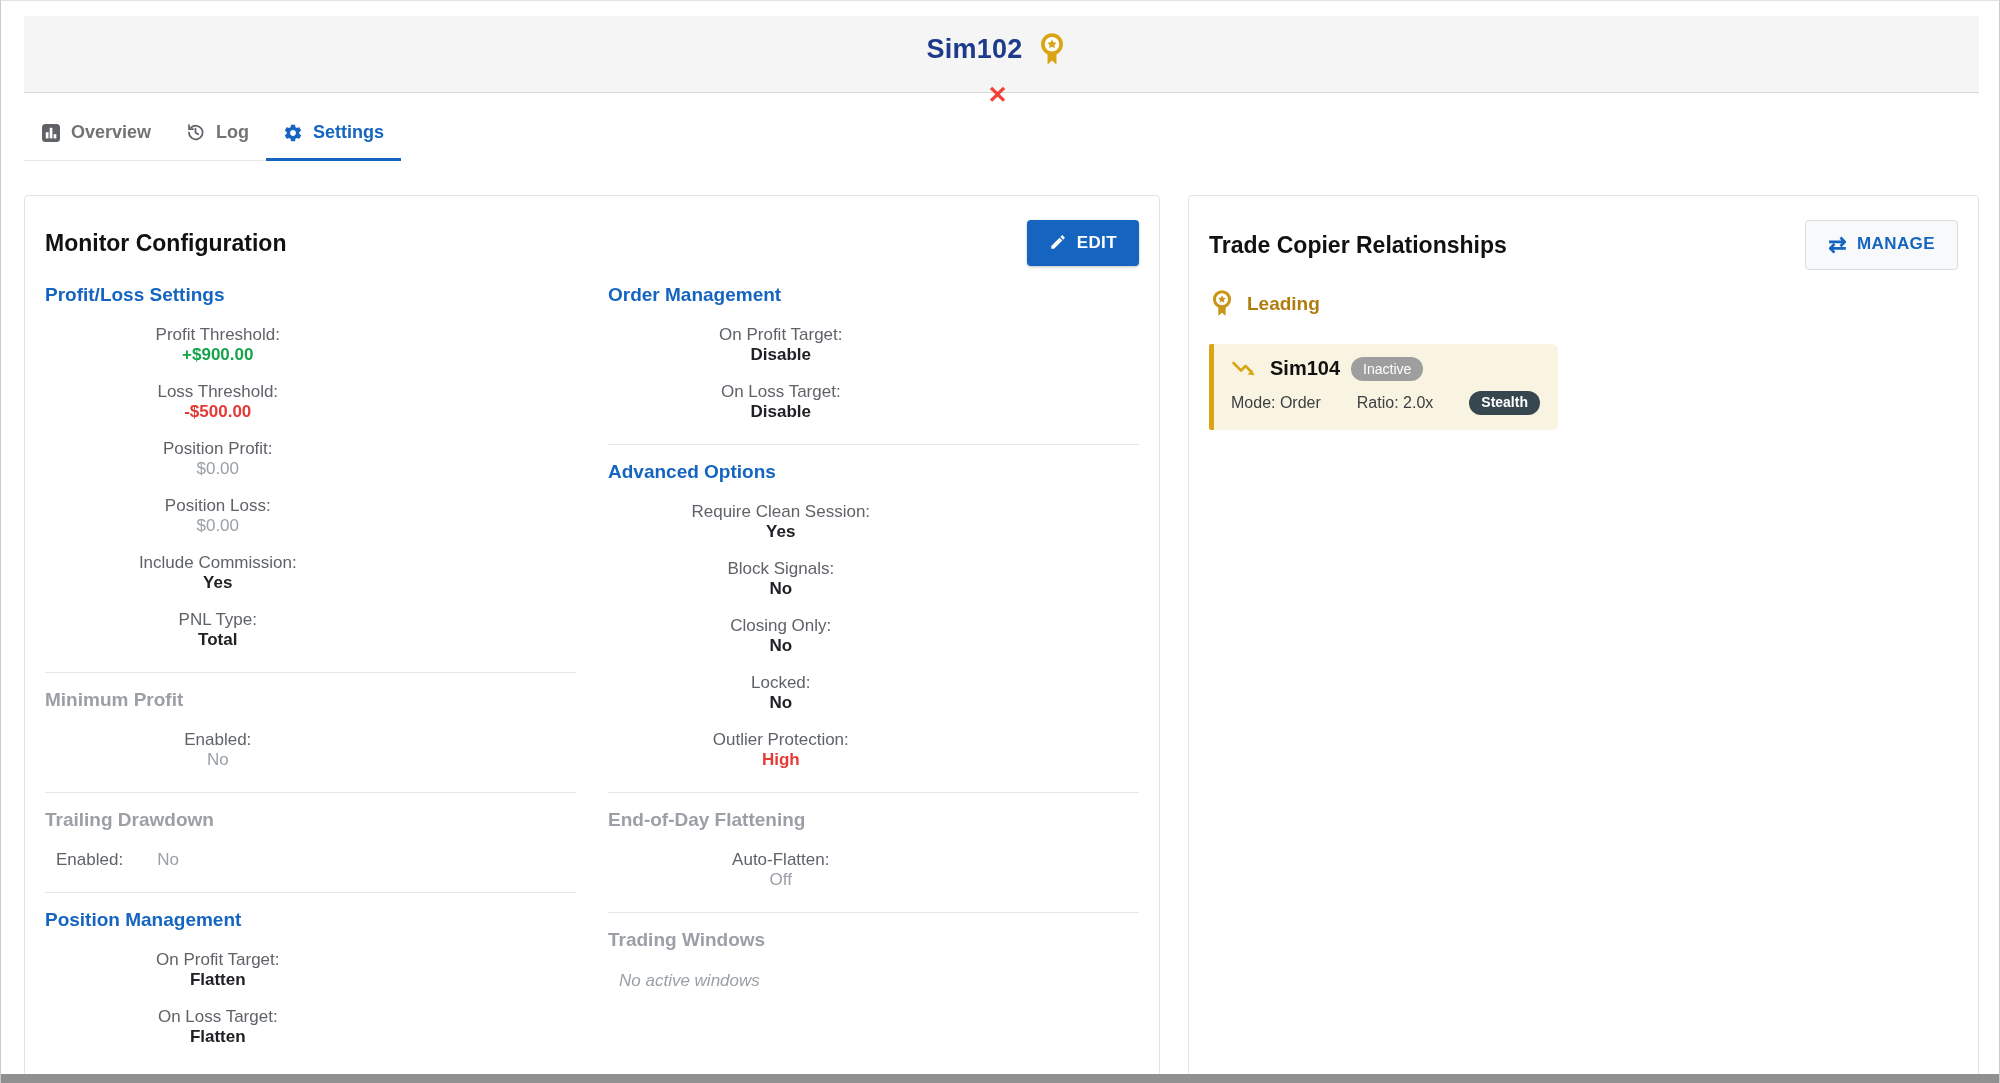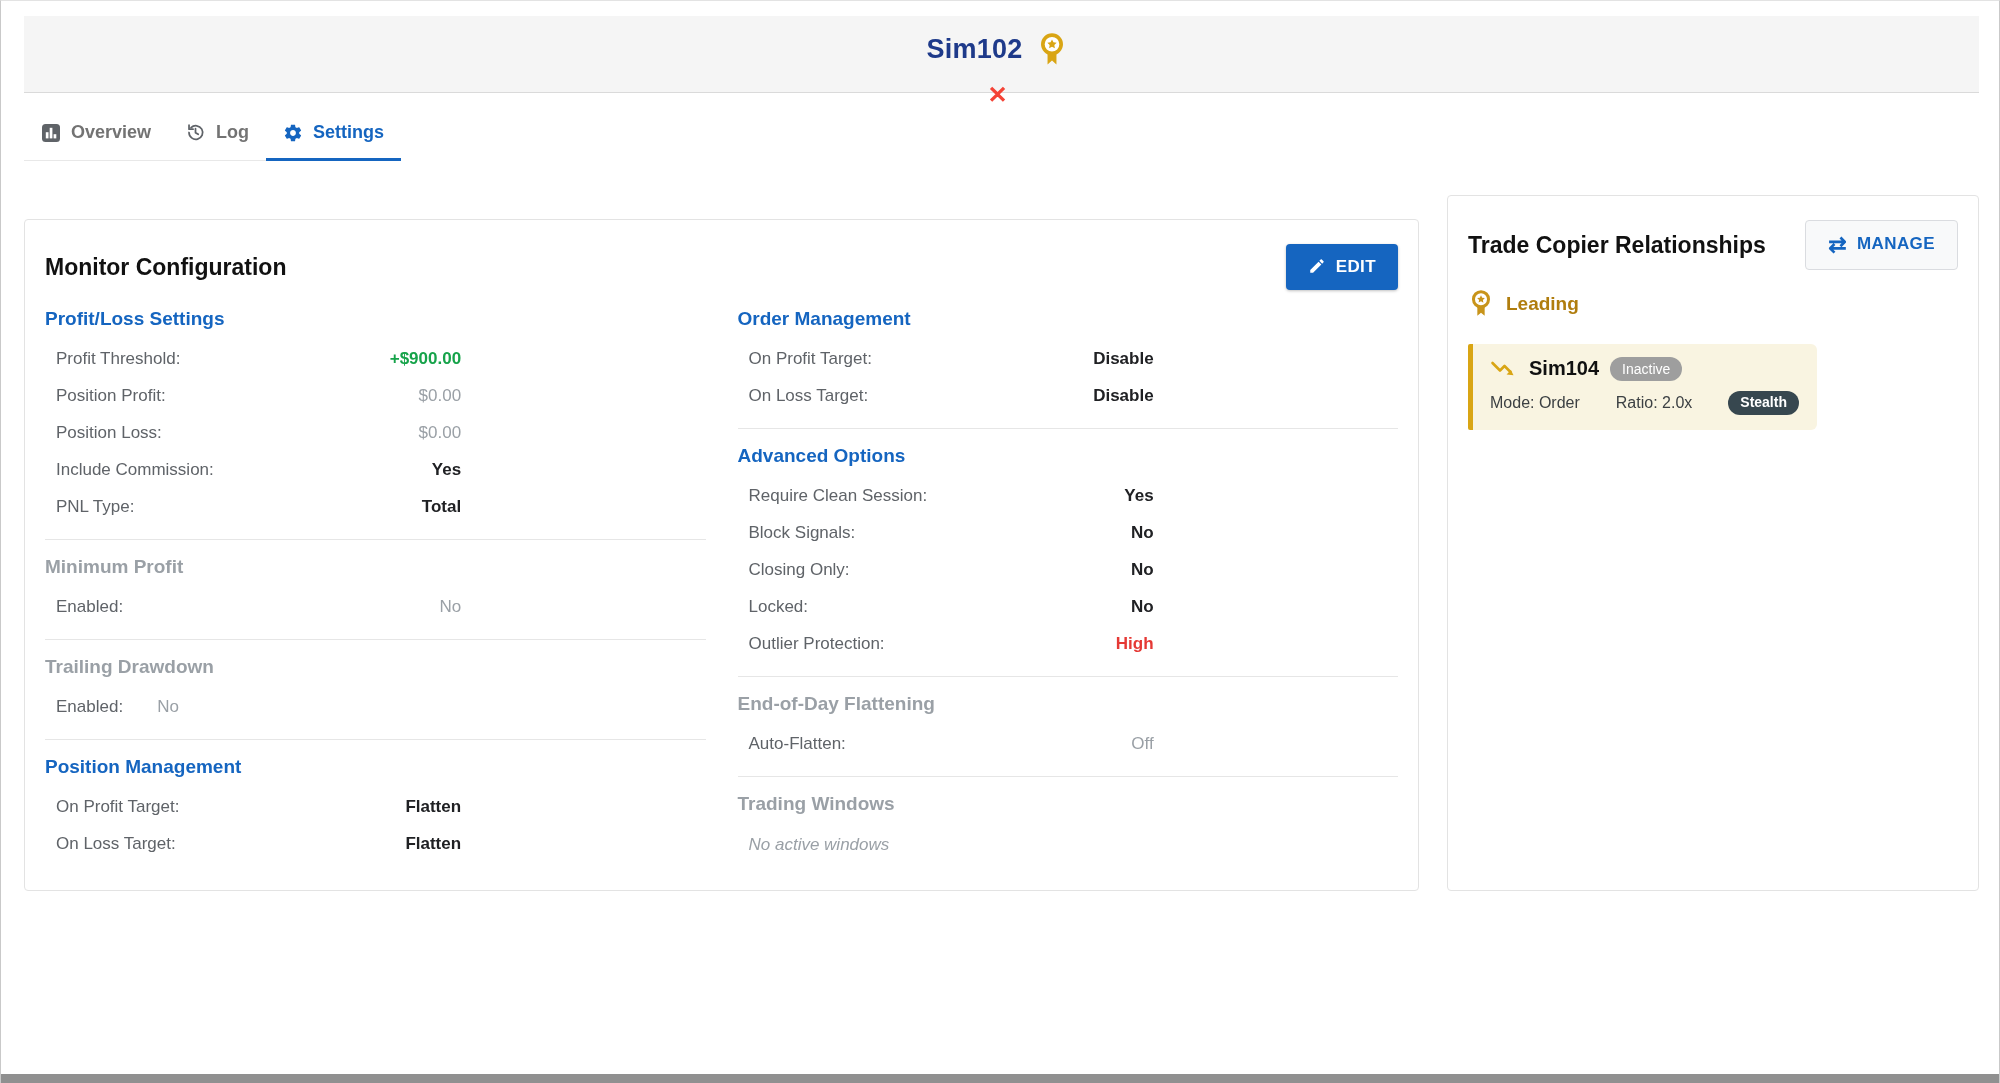--- a/index.html
+++ b/index.html
@@ -33,41 +33,41 @@
   .tab{
     display:flex;align-items:center;gap:10px;padding:15px 17px;cursor:pointer;
     font-size:18px;font-weight:600;color:#737373;border-bottom:3px solid transparent;margin-bottom:-1px;
   }
   .tab.active{color:var(--accent);border-bottom-color:var(--accent);}
   .tab .ticon{display:flex;align-items:center;}
 
   
   .cards{display:flex;gap:28px;margin-top:34px;align-items:stretch;}
   .card{background:#fff;border:1px solid var(--card-border);border-radius:4px;padding:24px 20px 28px;}
-  .card-monitor{width:1395px;flex:none;margin-top:24px;}
+  .card-monitor{width:1136px;flex:none;}
   .card-copier{flex:1;}
   .card-head{display:flex;align-items:center;justify-content:space-between;margin-bottom:18px;}
   .card-title{font-size:23px;font-weight:bold;color:#111;margin:0;}
 
   .btn{display:flex;align-items:flex-start;gap:10px;border-radius:4px;font-size:17px;font-weight:bold;
        letter-spacing:.4px;cursor:pointer;padding:13px 22px;border:none;font-family:inherit;}
   .btn-edit{background:var(--accent);color:#fff;box-shadow:0 1px 3px rgba(0,0,0,.25);}
   .btn-manage{background:#f8f9fa;color:var(--accent);border:1px solid #dadce0;}
   .swap-glyph{font-size:22px;line-height:1;}
 
   .cols{display:flex;gap:32px;}
   .col{flex:1;min-width:0;}
   .sec-h{font-size:19px;font-weight:bold;margin:16px 0 10px;}
   .sec-h.first{margin-top:0;}
   .sec-h.blue{color:var(--accent);}
   .sec-h.gray{color:var(--muted);}
   .divider{border-top:1px solid #e6e6e6;margin-top:14px;}
 
   .kv{display:flex;align-items:center;justify-content:space-between;
-      padding:8.5px 37% 8.5px 11px;font-size:17px;}
+      padding:8.5px 37% 8.5px 11px;font-size:17px;flex-direction:column;}
   .kv .k{color:var(--label);}
   .kv .v{font-weight:600;color:var(--dark);white-space:nowrap;}
   .kv .v.green{color:var(--green);font-weight:bold;}
   .kv .v.red{color:var(--red);font-weight:bold;}
   .kv .v.mut{color:var(--muted);font-weight:normal;}
   .kv-inline{display:flex;align-items:center;gap:34px;padding:8.5px 0 8.5px 11px;font-size:17px;}
   .kv-inline .k{color:var(--label);}
   .kv-inline .v{color:var(--muted);}
   .empty-note{font-style:italic;color:var(--muted);font-size:17px;padding:10px 0 0 11px;}
 
@@ -159,20 +159,24 @@
 
         <div class="cols">
 
           <div class="col">
             <h3 class="sec-h blue first">Profit/Loss Settings</h3>
             <div class="kv">
               <span class="k">Profit Threshold:</span>
               <span class="v green">+$900.00</span>
             </div>
             <div class="kv">
+              <span class="k">Loss Threshold:</span>
+              <span class="v red">-$500.00</span>
+            </div>
+            <div class="kv">
               <span class="k">Position Profit:</span>
               <span class="v mut">$0.00</span>
             </div>
             <div class="kv">
               <span class="k">Position Loss:</span>
               <span class="v mut">$0.00</span>
             </div>
             <div class="kv">
               <span class="k">Include Commission:</span>
               <span class="v">Yes</span>

